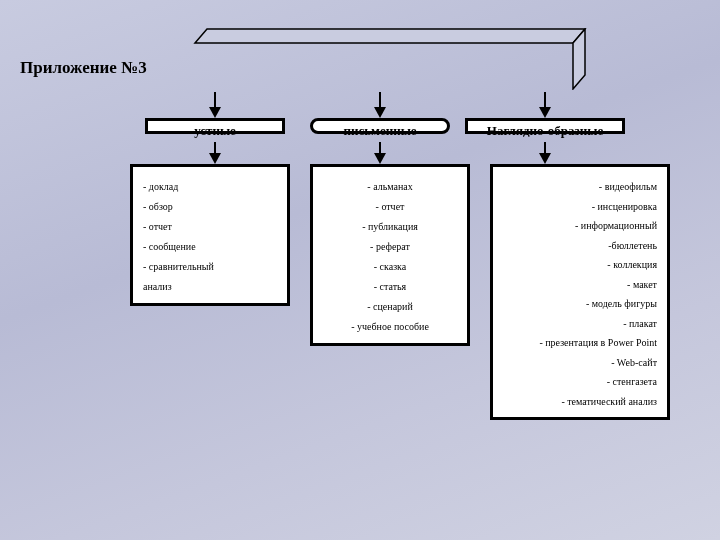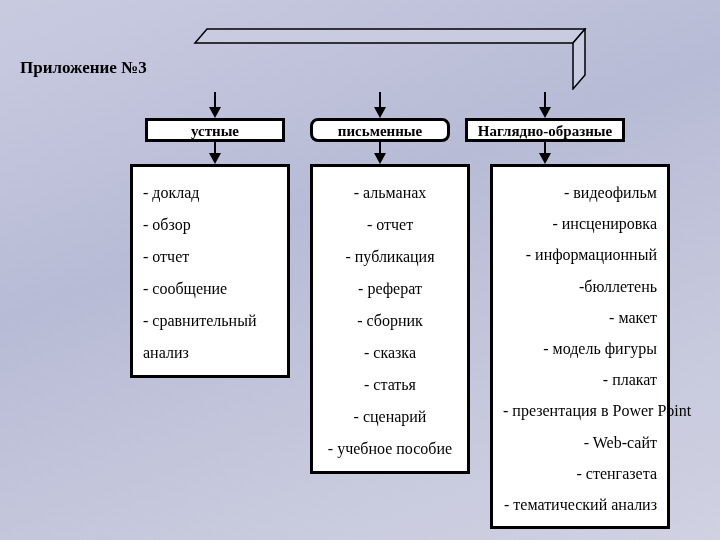--- a/index.html
+++ b/index.html
@@ -54,34 +54,34 @@
     position: absolute;
     right: -2px; top: 0;
   }
   
   .cat {
     position: absolute;
     border: 3px solid #000;
     background: #fff;
     text-align: center;
     font-weight: bold;
-    font-size: 15px;
-    height: 24px;
+    font-size: 13px;
+    height: 16px;
     line-height: 18px;
     padding-top: 1px;
   }
   .cat1 { left: 145px; top: 118px; width: 140px; }
   .cat2 { left: 310px; top: 118px; width: 140px; border-radius: 8px; }
   .cat3 { left: 465px; top: 118px; width: 160px; }
   
   .listbox {
     position: absolute;
     border: 3px solid #000;
     background: #fff;
-    font-size: 16px;
+    font-size: 10px;
     padding: 10px 10px 6px 10px;
     line-height: 2.0;
   }
   .listbox p { white-space: nowrap; }
   .lb1 { left: 130px; top: 164px; width: 160px; }
   .lb2 { left: 310px; top: 164px; width: 160px; text-align: center; }
   .lb3 { left: 490px; top: 164px; width: 180px; line-height: 1.95; text-align: right; }
   
   .arrow {
     position: absolute;
@@ -136,31 +136,31 @@
     <p>- отчет</p>
     <p>- сообщение</p>
     <p>- сравнительный</p>
     <p>анализ</p>
   </div>
 <div class="listbox lb2" id="L2">
     <p>- альманах</p>
     <p>- отчет</p>
     <p>- публикация</p>
     <p>- реферат</p>
-    <p>- сборник</p>
     <p>- сказка</p>
     <p>- статья</p>
     <p>- сценарий</p>
     <p>- учебное пособие</p>
   </div>
 <div class="listbox lb3" id="L3">
     <p>- видеофильм</p>
     <p>- инсценировка</p>
     <p>- информационный</p>
     <p>-бюллетень</p>
+    <p>- коллекция</p>
     <p>- макет</p>
     <p>- модель фигуры</p>
     <p>- плакат</p>
     <p>- презентация в Power Point</p>
     <p>- Web-сайт</p>
     <p>- стенгазета</p>
     <p>- тематический анализ</p>
   </div>
 
 </body></html>

